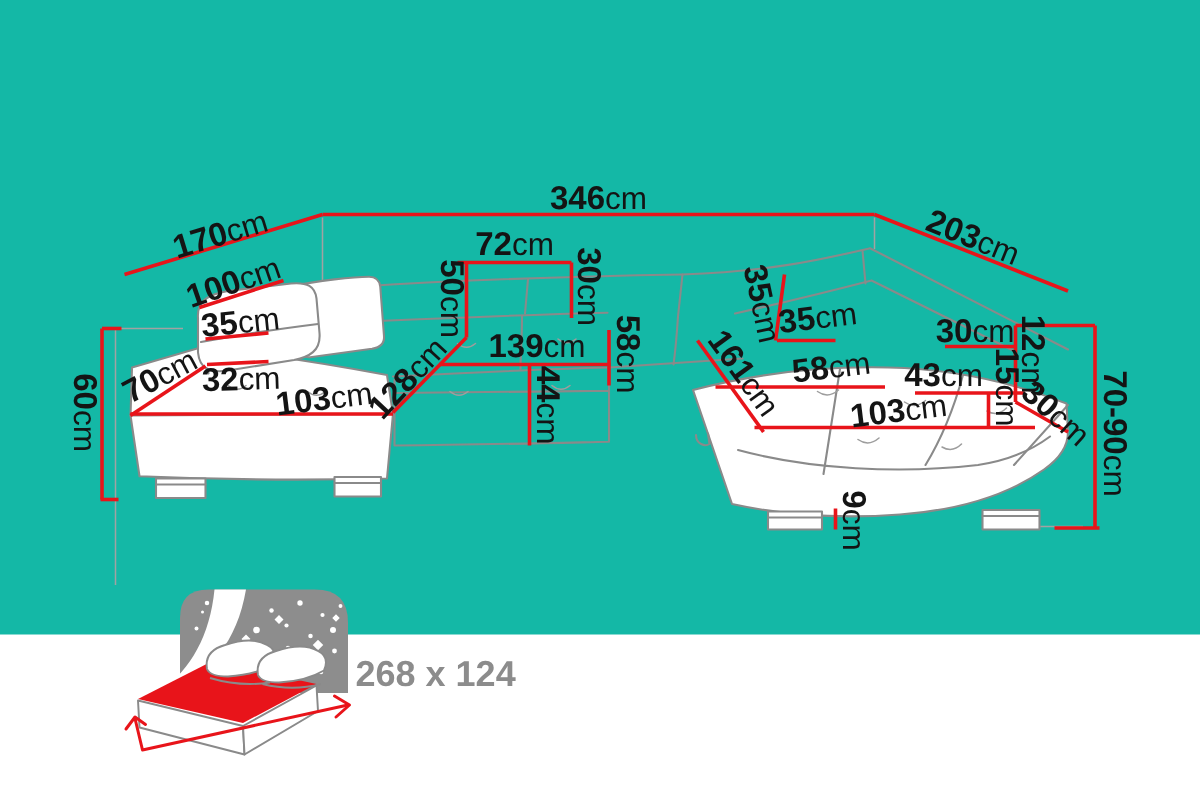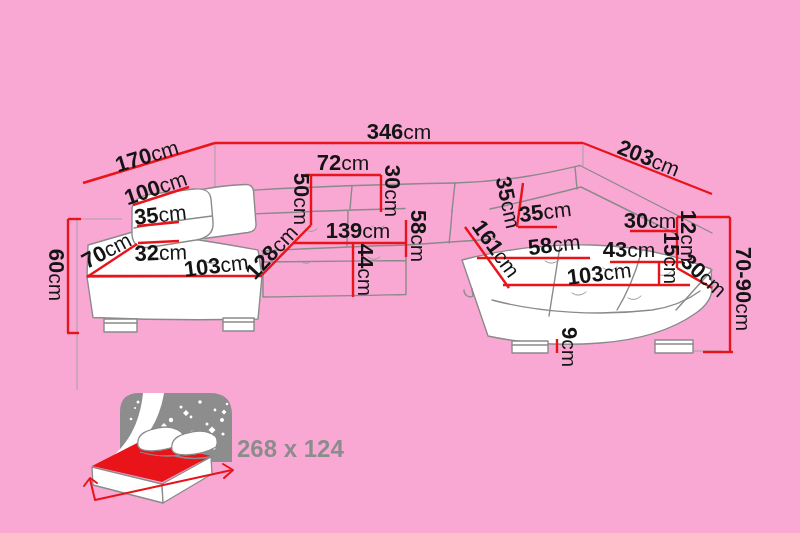--- a/index.html
+++ b/index.html
@@ -1,16 +1,16 @@
 <!DOCTYPE html>
 <html><head>
 <meta charset="utf-8">
 <style>
   html,body{margin:0;padding:0;background:#fff;width:800px;height:533px;overflow:hidden}
-  .stage{position:relative;width:800px;height:533px;background:#f9a8d4}
+  .stage{position:relative;width:800px;height:423px;background:#14b8a6}
   svg{display:block}
   text{font-family:"Liberation Sans",sans-serif;fill:#141414}
   .num{font-weight:700;font-size:22px}
   .unit{font-weight:400;font-size:21px}
   .size-label{font-weight:700;font-size:24px;fill:#8c8c8c}
 </style>
 </head>
 <body>
 
 <div class="stage">

